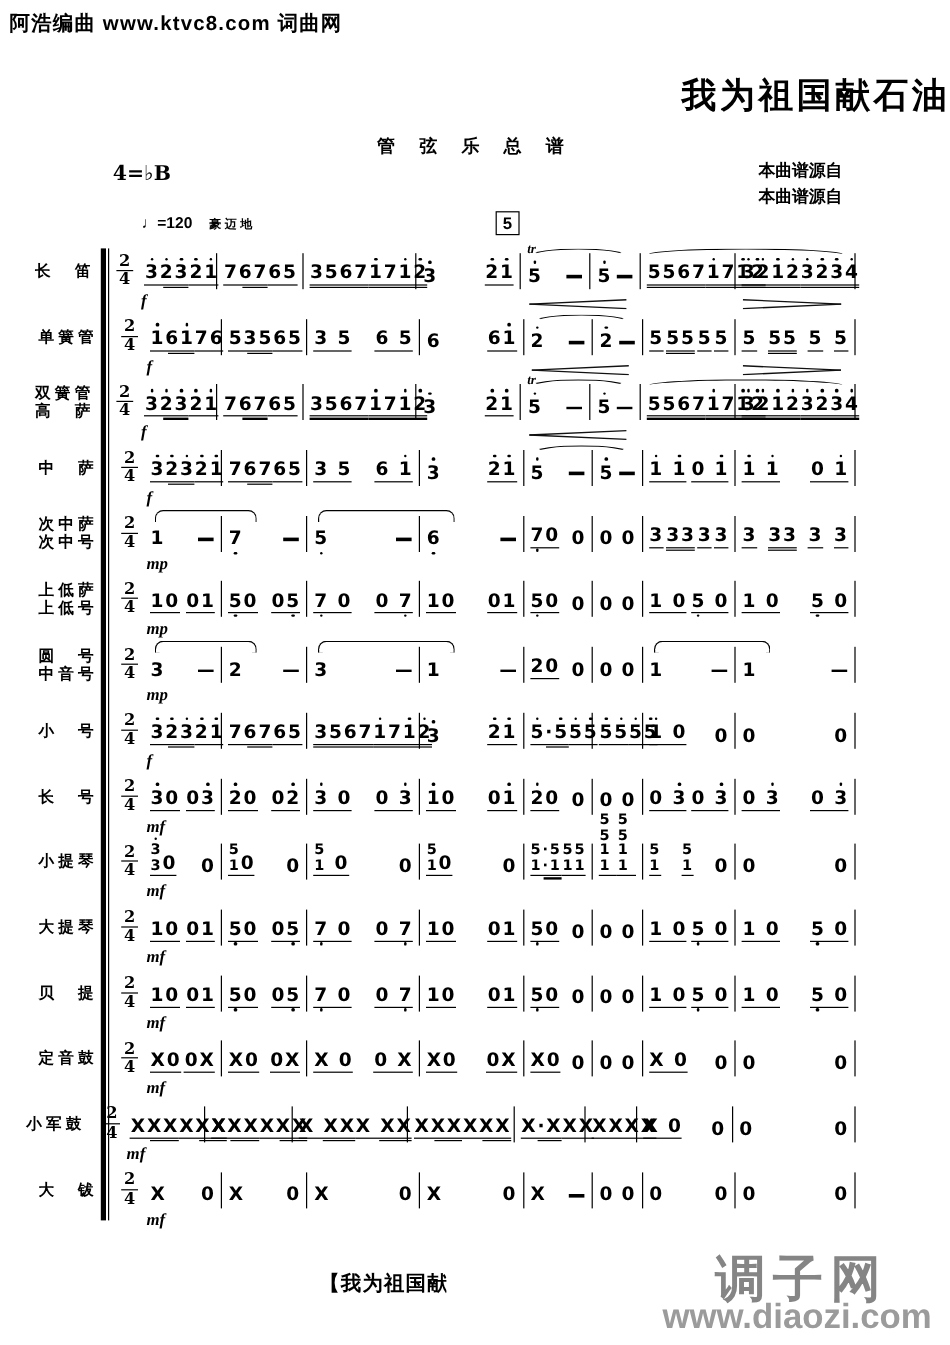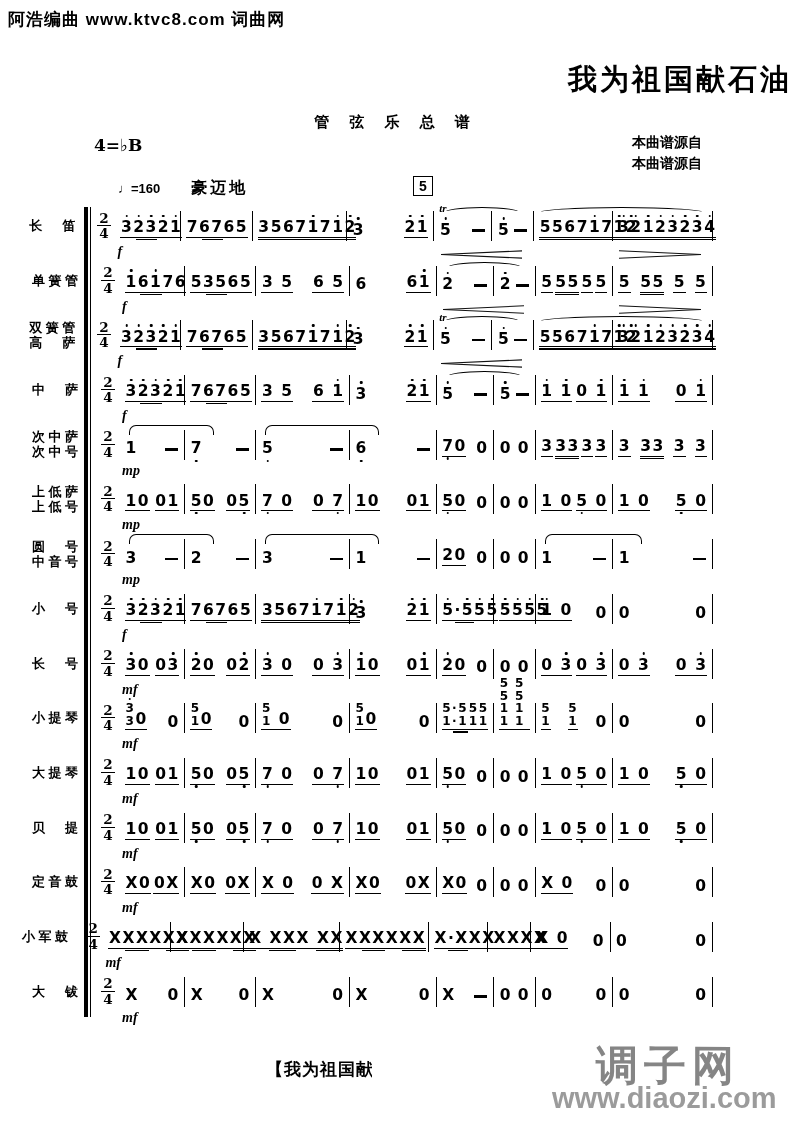--- a/index.html
+++ b/index.html
@@ -6,21 +6,21 @@
   body{width:792px;height:1121px;position:relative;background:#fff;color:#000;
        font-family:"Liberation Sans","DejaVu Sans",sans-serif;overflow:hidden;}
   .abs{position:absolute;}
   
   #wm-top{left:8px;top:8px;font-size:17px;font-weight:700;letter-spacing:1px;}
   #title{left:0;top:60px;width:100%;text-align:right;font-size:29px;font-weight:700;letter-spacing:3px;}
   #subtitle{left:0;top:113px;width:100%;text-align:center;font-size:15px;font-weight:600;letter-spacing:8px;}
   #keysig{left:94px;top:135px;font-size:17px;font-weight:700;font-family:"DejaVu Serif",serif;}
   #credits{right:90px;top:132px;font-size:14px;font-weight:600;line-height:21px;text-align:left;}
   #tempo{left:118px;top:178px;font-size:13px;font-weight:700;}
-  #tempo .expr{font-size:16px;letter-spacing:3px;margin-left:31px;}
+  #tempo .expr{font-size:10px;letter-spacing:3px;margin-left:14px;}
   #rehearsal{left:413px;top:176px;border:1.6px solid #000;padding:0 5px;font-size:14px;font-weight:700;line-height:18px;}
   
   #score{position:absolute;left:0;top:201px;width:792px;}
   #brace{position:absolute;left:84px;top:6px;height:810px;width:7px;
          background:linear-gradient(90deg,#000 0 4px,transparent 4px 5.6px,#000 5.6px 7px);}
   .row{position:relative;height:54.7px;}
   .staffline{position:absolute;left:12px;right:0;top:10px;height:30px;display:flex;align-items:stretch;}
   .lblcell{width:66px;display:flex;justify-content:flex-end;align-items:center;}
   .lblbox{width:46px;display:flex;flex-direction:column;gap:1px;}
   .lline{display:flex;justify-content:space-between;font-size:13px;font-weight:600;line-height:14px;}
@@ -61,21 +61,21 @@
 
 <div class="abs" id="wm-top">阿浩编曲 www.ktvc8.com 词曲网</div>
 <div class="abs" id="title">我为祖国献石油</div>
 <div class="abs" id="subtitle">管 弦 乐 总 谱</div>
 <div class="abs" id="keysig">4=♭B</div>
 <div class="abs" id="credits">
   <div>本曲谱源自</div>
   <div>本曲谱源自</div>
 </div>
 <div class="abs" id="tempo">
-  <span>♩</span><span>=160</span><span class="expr">豪迈地</span>
+  <span>♩</span><span>=120</span><span class="expr">豪迈地</span>
 </div>
 <div class="abs" id="rehearsal">5</div>
 
 <div id="score">
   <div id="brace"></div>
   <div id="rows">
       <div class="row">
        <div class="staffline">
          <div class="lblcell">
             <div class="lblbox">

